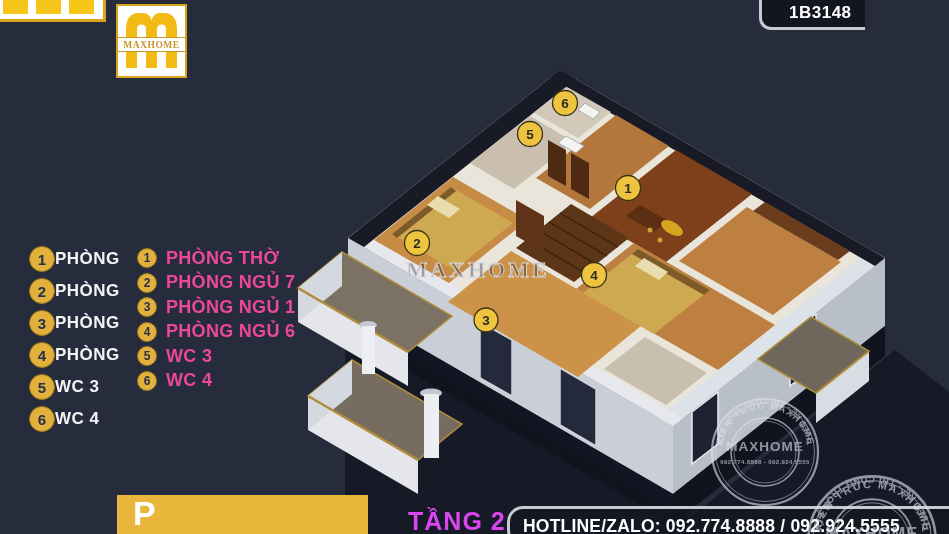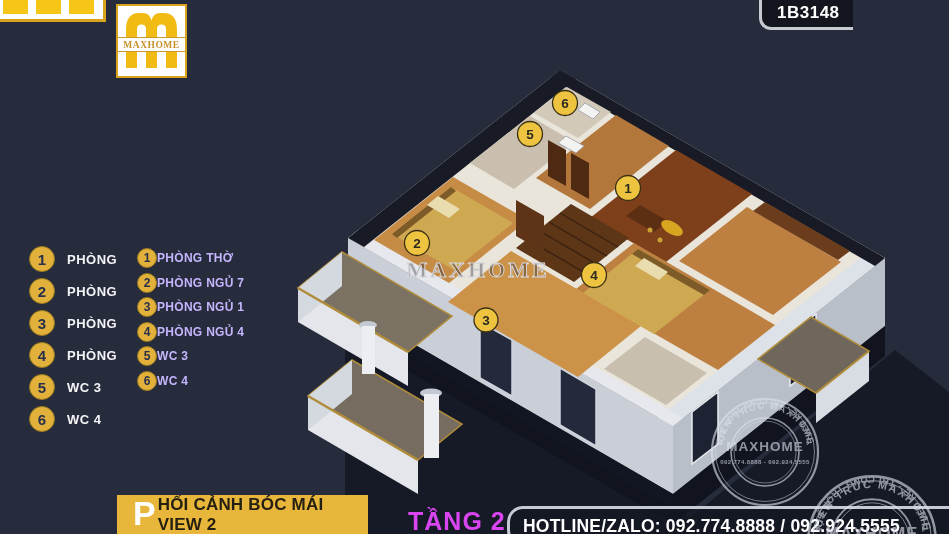--- a/index.html
+++ b/index.html
@@ -15,36 +15,36 @@
   .logo-main svg{display:block;}
   .logo-banner{position:absolute;left:0;top:31px;width:100%;height:15px;background:#ffffff;
     border-top:1px solid #c89a28;border-bottom:1px solid #c89a28;box-sizing:border-box;
     display:flex;align-items:center;justify-content:center;
     font-family:"Liberation Serif",serif;font-weight:bold;font-size:9.5px;
     letter-spacing:.5px;color:#c8912a;}
 
   
   .code-badge{position:absolute;left:759px;top:0;z-index:3;background:#13161f;
     border-left:3px solid #c7cad1;border-bottom:3px solid #c7cad1;
-    border-bottom-left-radius:12px;padding:3px 13px 4px 15px;
+    border-bottom-left-radius:12px;padding:3px 13px 4px 27px;
     color:#ffffff;font-weight:bold;font-size:17px;letter-spacing:.5px;}
 
   
   .legend{position:absolute;z-index:3;}
   .legend-large{left:29px;top:246px;}
   .legend-small{left:137px;top:248px;}
   .lg-row{display:flex;align-items:center;height:26px;margin-bottom:6px;}
   .sm-row{display:flex;align-items:center;height:20px;margin-bottom:4.6px;}
   .lg-num,.sm-num{display:flex;align-items:center;justify-content:center;
     background:#e2b13c;border:1px solid #9a7a1e;border-radius:50%;
     color:#28304a;font-weight:bold;box-sizing:border-box;flex:0 0 auto;}
   .lg-num{width:26px;height:26px;font-size:15px;}
   .sm-num{width:20px;height:20px;font-size:12px;}
-  .lg-lbl{margin-left:12px;color:#f4f4f6;font-weight:bold;font-size:13px;letter-spacing:.5px;}
-  .sm-lbl{color:#c4b5fd;font-weight:bold;font-size:12px;letter-spacing:.3px;}
+  .lg-lbl{color:#f4f4f6;font-weight:bold;font-size:17px;letter-spacing:.5px;}
+  .sm-lbl{margin-left:9px;color:#ec4899;font-weight:bold;font-size:18px;letter-spacing:.3px;}
 
   
   .build-svg{position:absolute;left:0;top:0;z-index:2;pointer-events:none;}
   .overlay-svg{position:absolute;left:0;top:0;z-index:6;pointer-events:none;}
 
   
   .title-box{position:absolute;left:117px;top:495px;width:251px;height:39px;z-index:5;
     background:#e7b63a;display:flex;align-items:center;padding-left:16px;box-sizing:border-box;}
   .title-initial{color:#ffffff;font-weight:bold;font-size:34px;line-height:34px;margin:-4px 2px 0 0;}
   .title-rest{color:#241f10;font-weight:bold;font-size:17px;letter-spacing:.2px;}
@@ -112,21 +112,21 @@
     <div class="sm-row">
         <span class="sm-num">2</span>
         <span class="sm-lbl">PHÒNG NGỦ 7</span>
       </div>
     <div class="sm-row">
         <span class="sm-num">3</span>
         <span class="sm-lbl">PHÒNG NGỦ 1</span>
       </div>
     <div class="sm-row">
         <span class="sm-num">4</span>
-        <span class="sm-lbl">PHÒNG NGỦ 4</span>
+        <span class="sm-lbl">PHÒNG NGỦ 6</span>
       </div>
     <div class="sm-row">
         <span class="sm-num">5</span>
         <span class="sm-lbl">WC 3</span>
       </div>
     <div class="sm-row">
         <span class="sm-num">6</span>
         <span class="sm-lbl">WC 4</span>
       </div>
   </div>
@@ -234,21 +234,20 @@
       </g>
       <g>
         <circle cx="565" cy="103" r="12.5" fill="#eec33f" stroke="#3a3114" stroke-width="1.3"></circle>
         <text x="565" y="107.5" fill="#2b2b20">6</text>
       </g>
     </g>
   </svg>
 
   <div class="title-box">
     <span class="title-initial">P</span>
-    <span class="title-rest">HỐI CẢNH BÓC MÁI VIEW 2</span>
   </div>
   <div class="floor-label">TẦNG 2</div>
   <div class="hotline-bar">
     <span class="hotline-text">HOTLINE/ZALO: 092.774.8888 / 092.924.5555</span>
   </div>
 
   <svg class="overlay-svg" width="949" height="534" viewBox="0 0 949 534">
     <defs>
       <path id="arcTop" d="M -43 10 A 44 44 0 1 1 43 10" fill="none"></path>
       <path id="arcBot" d="M 47 -6 A 47 47 0 1 0 -47 -6" fill="none"></path>

